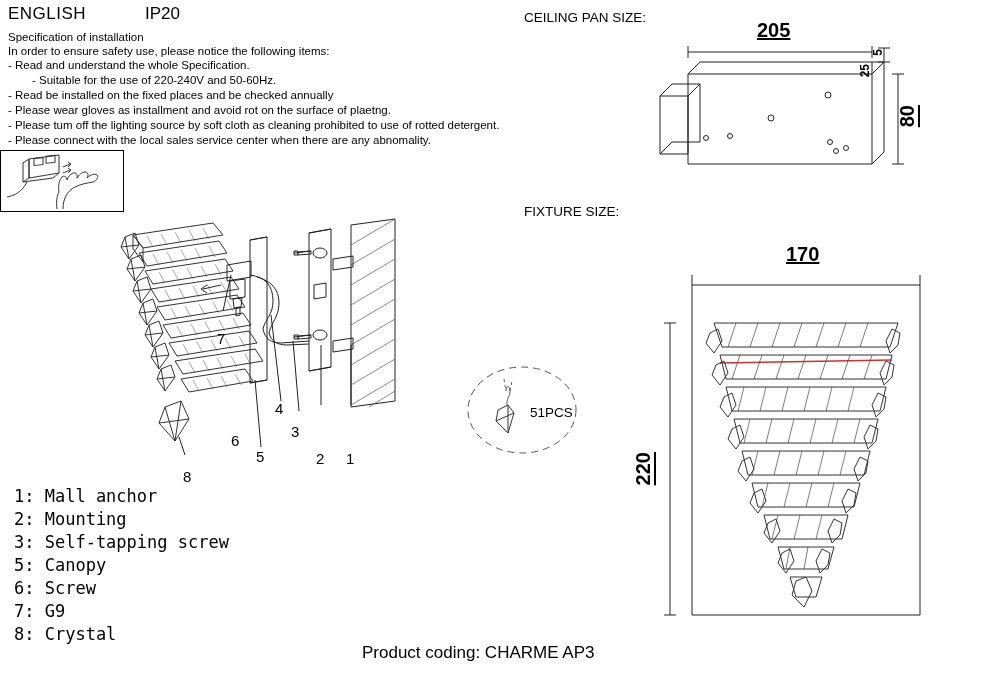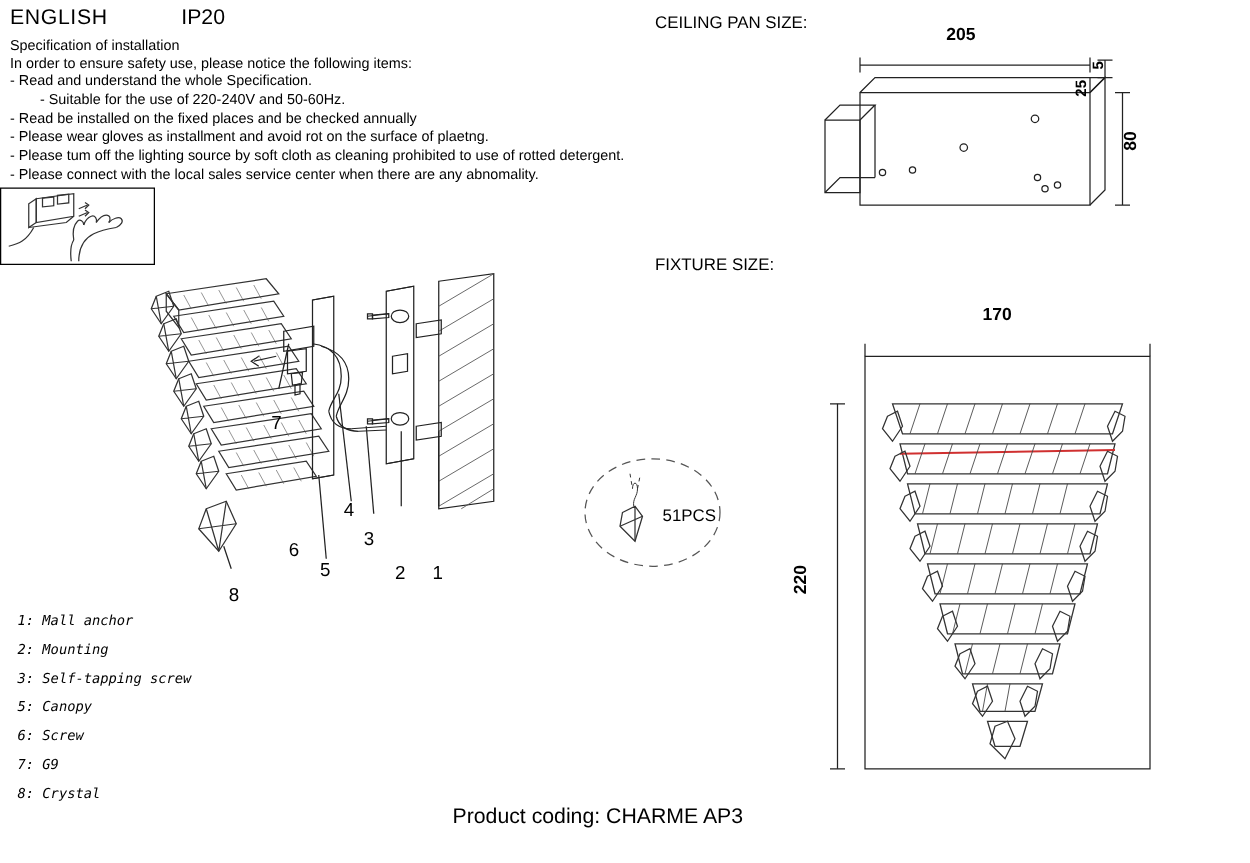--- a/index.html
+++ b/index.html
@@ -48,23 +48,22 @@
     width: 124px; height: 62px;
     border: 1px solid #000;
     box-sizing: border-box;
     overflow: hidden;
   }
 
   
   #parts-legend {
     left: 14px; top: 485px;
     font-family: "DejaVu Sans Mono", monospace;
-    font-size: 11px;
+    font-size: 17px;
     line-height: 23px;
-    font-style: italic;
   }
   #parts-legend div { white-space: nowrap; }
 
   
   #ceiling-pan-label {
     left: 524px; top: 10px;
     font-size: 13.5px;
   }
   #fixture-size-label {
     left: 524px; top: 204px;
@@ -74,21 +73,21 @@
     left: 362px; top: 643px;
     font-size: 17px;
   }
   #pcs-label {
     left: 530px; top: 405px;
     font-size: 13.5px;
     text-align: center;
   }
 
   
-  .dimnum { font-size: 14px; font-weight: bold; }
+  .dimnum { font-size: 20px; font-weight: bold; text-decoration: underline; }
   .dimnum-sm { font-size: 12px; font-weight: bold; }
   .vert { writing-mode: vertical-rl; transform: rotate(180deg); }
 
   
   .callout {
     font-size: 15px;
     font-family: "Liberation Sans", sans-serif;
   }
 
   svg { display: block; }

